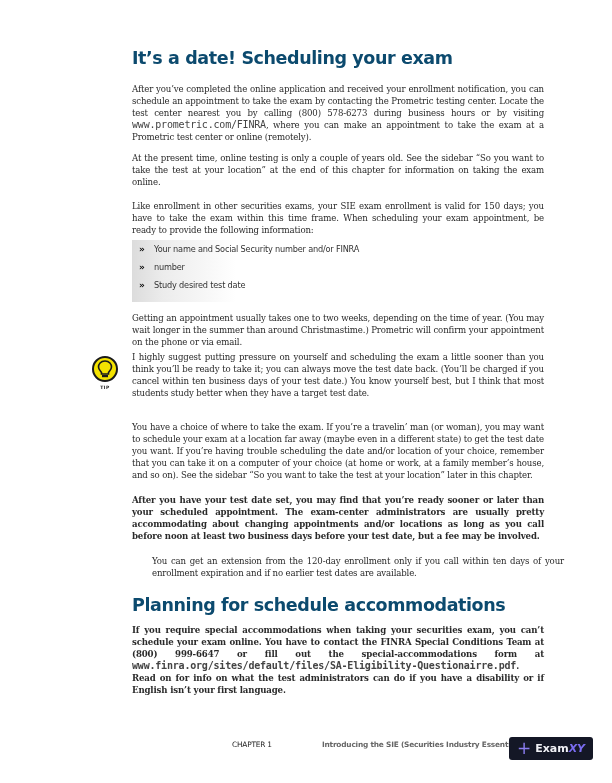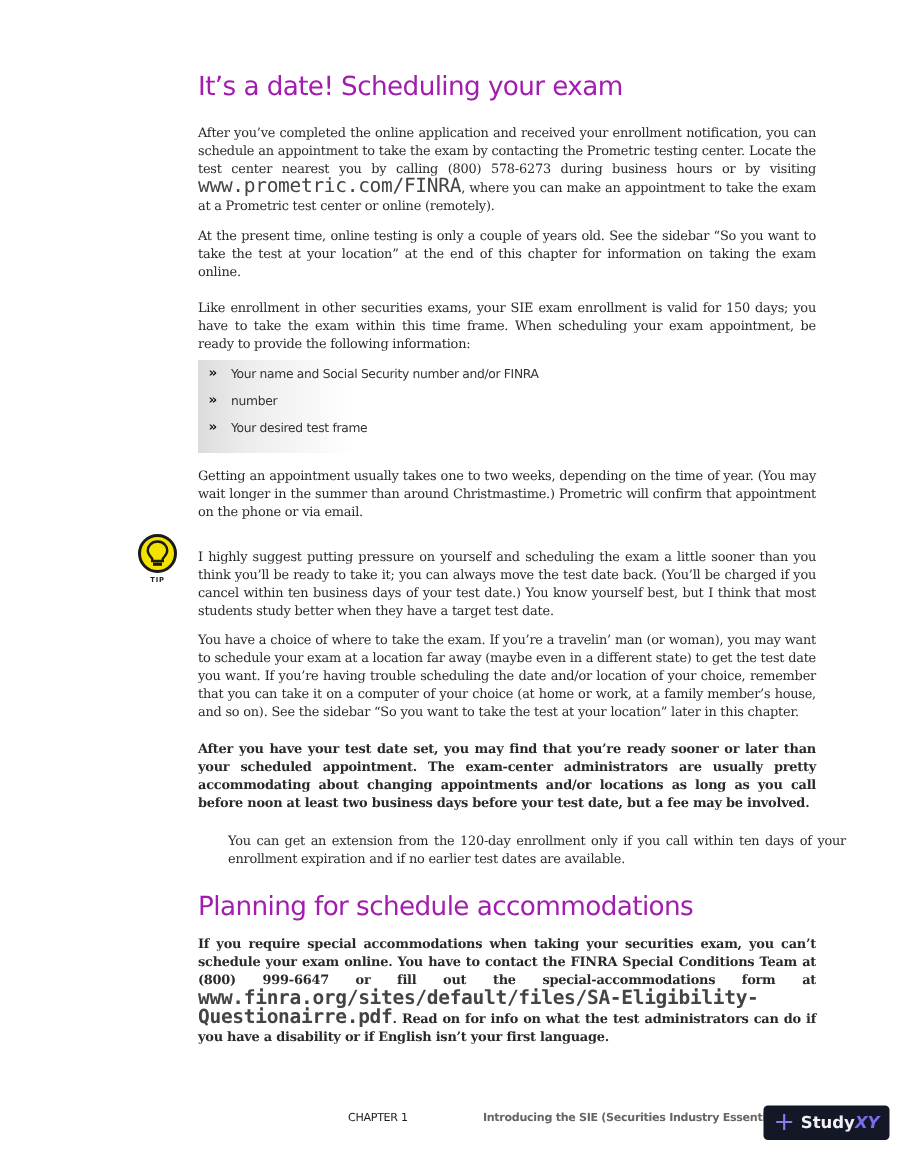--- a/index.html
+++ b/index.html
@@ -1,27 +1,27 @@
 <!DOCTYPE html>
 <html><head>
   <meta charset="utf-8">
   <style>
     html, body { margin: 0; padding: 0; background: #ffffff; }
     body { width: 612px; height: 783px; position: relative; overflow: hidden; color: #231f20; }
     .page { position: absolute; left: 132px; top: 0; width: 412px; }
     h1.section {
-      font-family: "DejaVu Sans", sans-serif; font-weight: normal;
-      font-size: 17.5px; letter-spacing: -0.4px; color: #a21caf; margin: 0; position: absolute; left: 0; width: 440px;
+      font-family: "DejaVu Sans", sans-serif; font-weight: bold;
+      font-size: 17.5px; letter-spacing: -0.4px; color: #0c4a6e; margin: 0; position: absolute; left: 0; width: 440px;
     }
     p.body {
       font-family: "DejaVu Serif", serif; font-size: 8.6px; line-height: 12.1px;
       text-align: justify; margin: 0; position: absolute; left: 0; width: 412px; color: #2a2a2a;
       letter-spacing: -0.15px;
     }
-    .mono { font-family: "DejaVu Sans Mono", monospace; font-size: 13px; color: #444; letter-spacing: -0.2px; }
+    .mono { font-family: "DejaVu Sans Mono", monospace; font-size: 10px; color: #444; letter-spacing: -0.2px; }
     .bullets {
       position: absolute; left: 0; top: 240px; width: 260px; height: 62px;
       background: linear-gradient(to right, #dcdcdc 0%, #ececec 12%, #ffffff 40%);
       margin: 0; padding: 0; list-style: none;
     }
     .bullets li {
       font-family: "DejaVu Sans", sans-serif; font-size: 8.2px; color: #333;
       height: 18px; line-height: 18px; padding-left: 22px; position: relative; letter-spacing: -0.2px;
     }
     .bullets li .chev {
@@ -57,26 +57,26 @@
     <span>After you’ve completed the online application and received your enrollment notification, you can schedule an appointment to take the exam by contacting the Prometric testing center. Locate the test center nearest you by calling (800) 578-6273 during business hours or by visiting </span><span class="mono">www.prometric.com/FINRA</span><span>, where you can make an appointment to take the exam at a Prometric test center or online (remotely).</span>
   </p>
 
   <p class="body" style="top:152px;">At the present time, online testing is only a couple of years old. See the sidebar “So you want to take the test at your location” at the end of this chapter for information on taking the exam online.</p>
 
   <p class="body" style="top:200px;">Like enrollment in other securities exams, your SIE exam enrollment is valid for 150 days; you have to take the exam within this time frame. When scheduling your exam appointment, be ready to provide the following information:</p>
 
   <ul class="bullets">
     <li><span class="chev">»</span><span>Your name and Social Security number and/or FINRA number</span></li>
     <li><span class="chev">»</span></li>
-    <li><span class="chev">»</span><span>Your desired test frame</span></li>
+    <li><span class="chev">»</span><span>Study desired test date</span></li>
   </ul>
 
-  <p class="body" style="top:312px;">Getting an appointment usually takes one to two weeks, depending on the time of year. (You may wait longer in the summer than around Christmastime.) Prometric will confirm that appointment on the phone or via email.</p>
+  <p class="body" style="top:312px;">Getting an appointment usually takes one to two weeks, depending on the time of year. (You may wait longer in the summer than around Christmastime.) Prometric will confirm your appointment on the phone or via email.</p>
 
-  <p class="body" style="top:366px;">I highly suggest putting pressure on yourself and scheduling the exam a little sooner than you think you’ll be ready to take it; you can always move the test date back. (You’ll be charged if you cancel within ten business days of your test date.) You know yourself best, but I think that most students study better when they have a target test date.</p>
+  <p class="body" style="top:351px;">I highly suggest putting pressure on yourself and scheduling the exam a little sooner than you think you’ll be ready to take it; you can always move the test date back. (You’ll be charged if you cancel within ten business days of your test date.) You know yourself best, but I think that most students study better when they have a target test date.</p>
 
   <p class="body" style="top:421px;">You have a choice of where to take the exam. If you’re a travelin’ man (or woman), you may want to schedule your exam at a location far away (maybe even in a different state) to get the test date you want. If you’re having trouble scheduling the date and/or location of your choice, remember that you can take it on a computer of your choice (at home or work, at a family member’s house, and so on). See the sidebar “So you want to take the test at your location” later in this chapter.</p>
 
   <p class="body" style="top:494px;font-weight:bold;">After you have your test date set, you may find that you’re ready sooner or later than your scheduled appointment. The exam-center administrators are usually pretty accommodating about changing appointments and/or locations as long as you call before noon at least two business days before your test date, but a fee may be involved.</p>
 
   <p class="body" style="top:555px;margin-left:20px;">You can get an extension from the 120-day enrollment only if you call within ten days of your enrollment expiration and if no earlier test dates are available.</p>
 
   <h1 class="section" style="top:595px;">Planning for schedule accommodations</h1>
 
   <p class="body" style="top:624px;font-weight:bold;">
@@ -94,15 +94,15 @@
   <div class="label">TIP</div>
 </div>
 
 <div class="footer">
   <span class="chap">CHAPTER 1</span>
   <span class="title">Introducing the SIE (Securities Industry Essentials) Exam</span>
 </div>
 
 <div class="badge">
   <span class="plus">+</span>
-  <span>Study</span>
+  <span>Exam</span>
     <span class="xy">XY</span>
 </div>
 
 </body></html>

